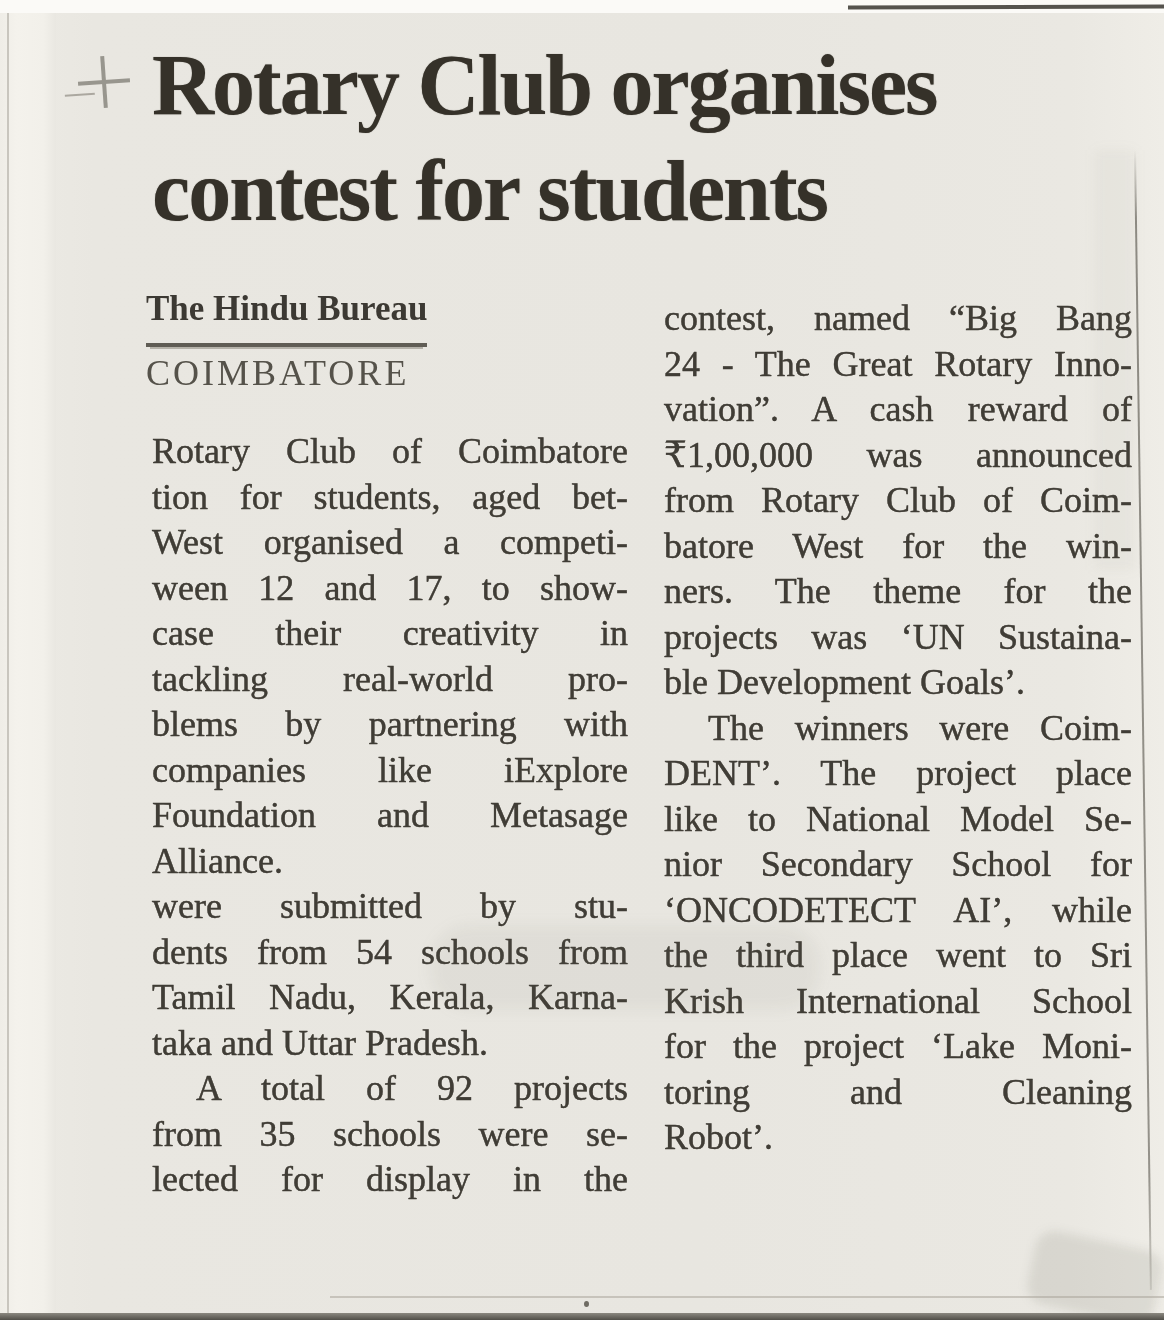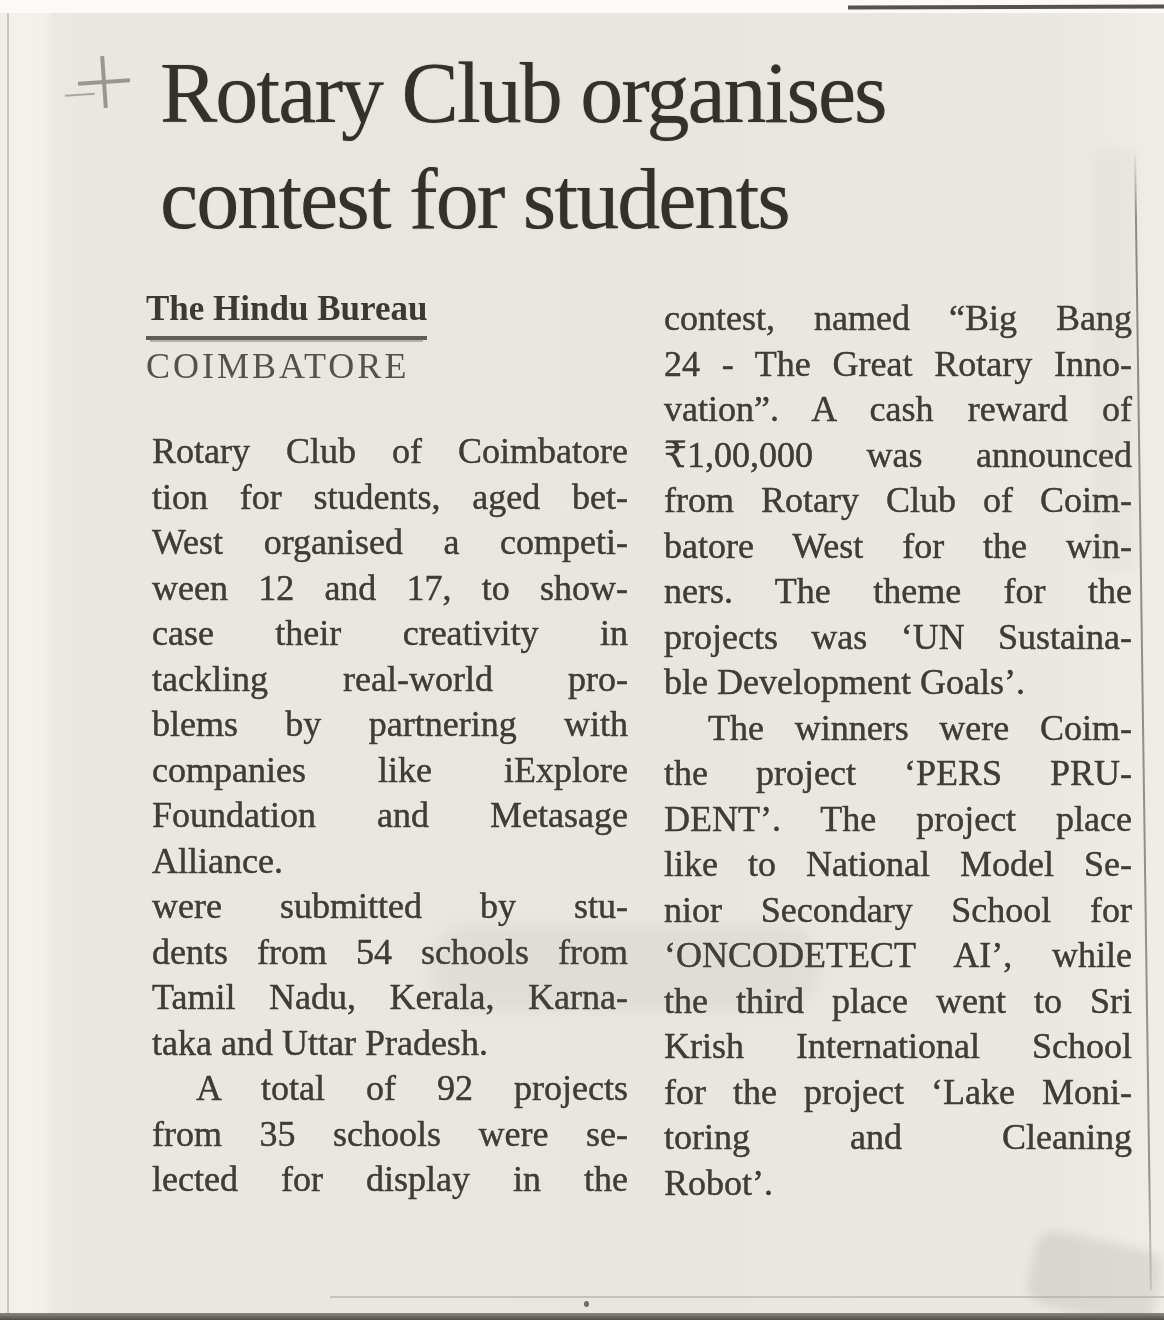--- a/index.html
+++ b/index.html
@@ -12,27 +12,27 @@
   .top-right-line{position:absolute;left:848px;top:5px;width:316px;height:4px;background:#55534d;transform:rotate(-.15deg);}
   .left-band{position:absolute;left:0;top:13px;width:56px;height:1307px;
              background:linear-gradient(90deg,#efede7 0%,#f4f2ec 30%,#f2f0ea 78%,#e9e7e1 100%);}
   .left-edge-shadow{position:absolute;left:7px;top:13px;width:2px;height:1307px;background:rgba(150,146,137,.45);}
   .crop-mark{position:absolute;left:78px;top:56px;width:52px;height:52px;opacity:.65;transform:rotate(-4deg);}
   .cm-h,.cm-v{position:absolute;background:#6e6b63;}
   .cm-h{left:0;top:24px;width:52px;height:4px;}
   .cm-v{left:24px;top:0;width:4px;height:52px;}
   .cm-h2{position:absolute;left:-14px;top:36px;width:30px;height:2px;background:#8a867d;}
   
-  .headline{position:absolute;left:148px;top:28px;margin:12px;font-weight:normal;
+  .headline{position:absolute;left:148px;top:28px;margin:4px;font-weight:bold;
             font-size:86px;line-height:106px;letter-spacing:-2px;color:#353129;}
   .headline .hl{display:block;white-space:nowrap;text-shadow:0 0 1px rgba(56,52,44,.55);}
   
   .byline{position:absolute;left:146px;top:289px;color:#3c3933;}
   .author{display:inline-block;font-weight:bold;font-size:35px;line-height:40px;
-          padding-bottom:7px;border-bottom:4px solid rgba(72,68,60,.85);
+          padding-bottom:14px;border-bottom:4px solid rgba(72,68,60,.85);
           box-shadow:0 6px 0 -4px rgba(120,115,105,.45);}
   .dateline{font-size:36px;line-height:34px;letter-spacing:3px;color:#55524a;margin-top:9px;}
   
   .col{position:absolute;font-size:36px;line-height:45.5px;color:#403d36;
        -webkit-text-stroke:.35px;text-shadow:0 0 .6px rgba(62,58,50,.5);}
   .col-left{left:152px;top:429px;width:476px;}
   .col-right{left:664px;top:296px;width:468px;}
   .line{text-align:justify;text-align-last:justify;}
   .line.end{text-align-last:left;}
   .line.indent{text-indent:44px;}
@@ -109,21 +109,20 @@
         <div class="line">vation”. A cash reward of</div>
         <div class="line">₹1,00,000 was announced</div>
         <div class="line">from Rotary Club of Coim-</div>
         <div class="line">batore West for the win-</div>
         <div class="line">ners. The theme for the</div>
         <div class="line">projects was ‘UN Sustaina-</div>
         <div class="line end">ble Development Goals’.</div>
       </div>
       <div>
         <div class="line indent">The winners were Coim-</div>
-        <div class="line">the project ‘PERS PRU-</div>
         <div class="line">DENT’. The project place</div>
         <div class="line">like to National Model Se-</div>
         <div class="line">nior Secondary School for</div>
         <div class="line">‘ONCODETECT AI’, while</div>
         <div class="line">the third place went to Sri</div>
         <div class="line">Krish International School</div>
         <div class="line">for the project ‘Lake Moni-</div>
         <div class="line">toring and Cleaning</div>
         <div class="line end">Robot’.</div>
       </div>

